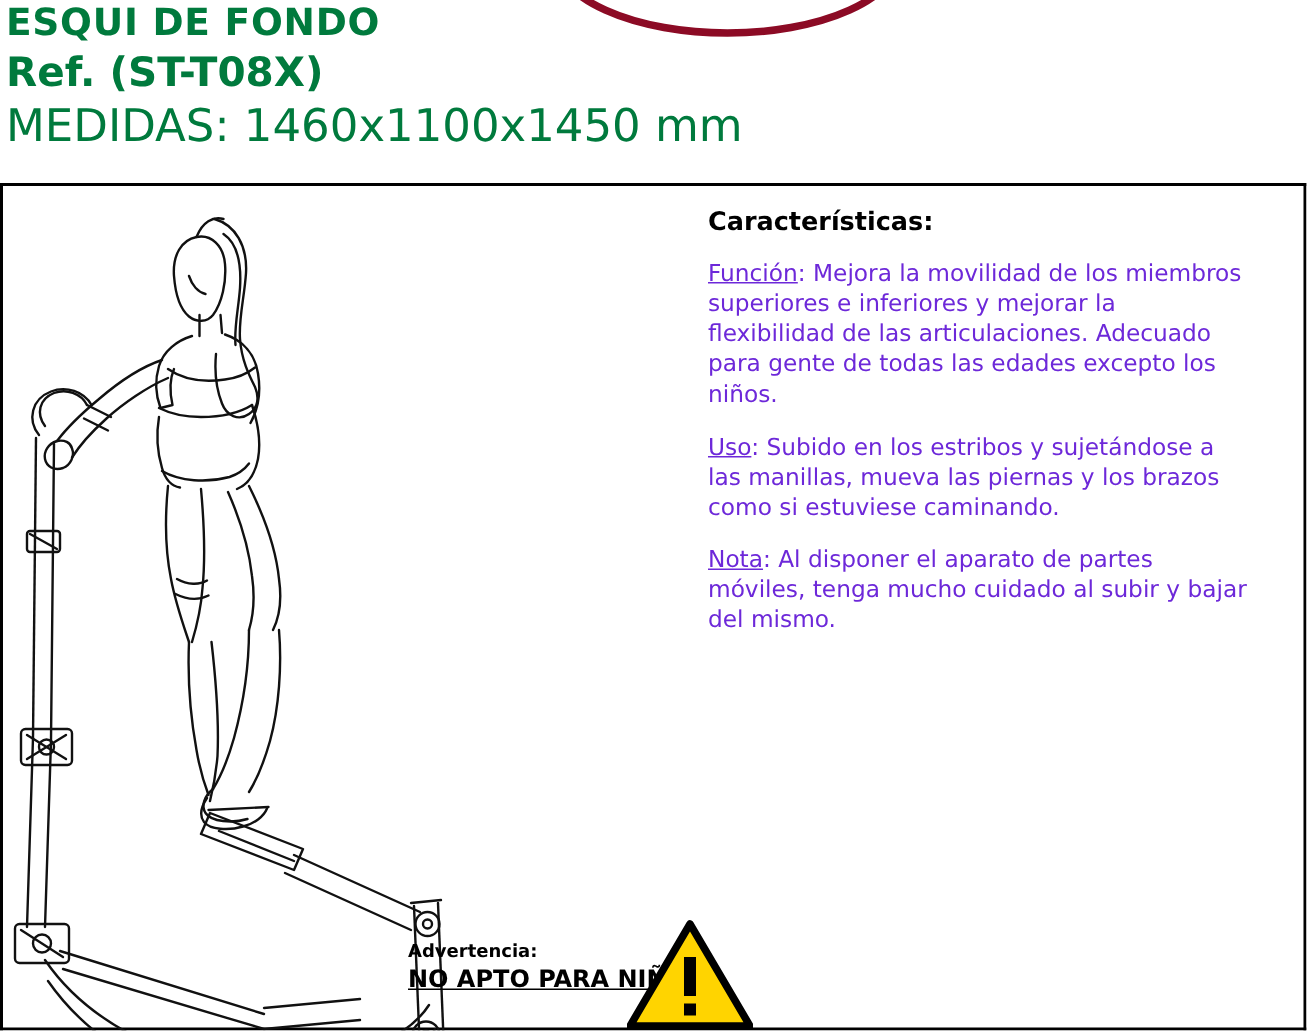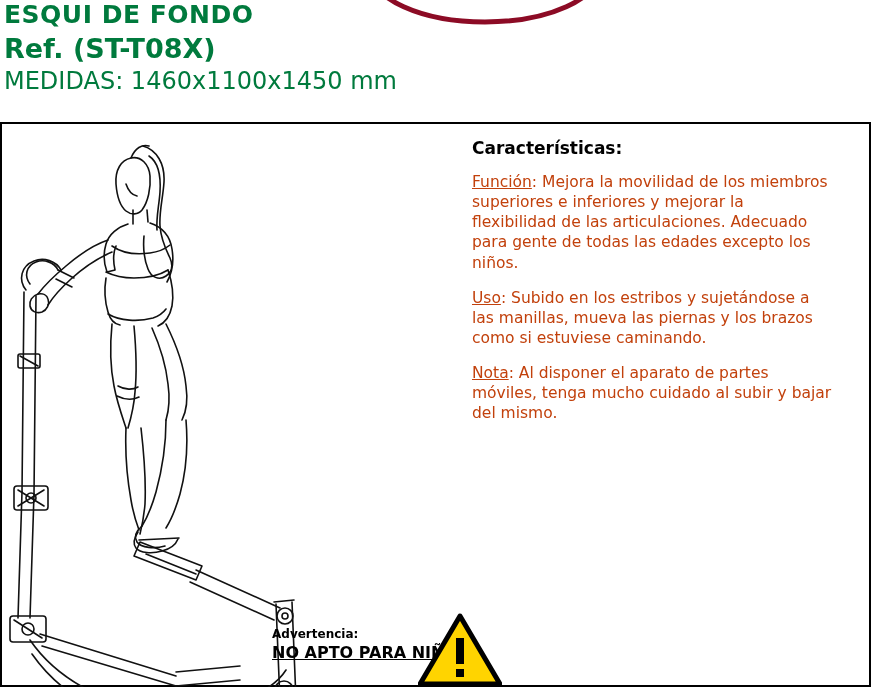--- a/index.html
+++ b/index.html
@@ -35,21 +35,21 @@
     font-size: 25px;
     letter-spacing: 0.5px;
     display: block;
   }
   .title-line2 {
     font-size: 27px;
     display: block;
     margin-top: 2px;
   }
   .title-line3 {
-    font-size: 24px;
+    font-size: 30px;
     display: block;
     font-weight: normal;
     margin-top: 2px;
   }
 
   
   #logo {
     position: absolute;
     right: 182px;
     top: -52px;
@@ -91,21 +91,21 @@
     font-family: "DejaVu Sans", sans-serif;
     font-weight: bold;
     font-size: 17px;
     color: #000;
     margin: 0 0 14px 0;
   }
   .para {
     font-family: "DejaVu Sans", sans-serif;
     font-size: 15.5px;
     line-height: 1.30;
-    color: #c2410c;
+    color: #6d28d9;
     margin: 0 0 15px 0;
   }
   .para .lead {
     text-decoration: underline;
   }
 
   
   #warning {
     position: absolute;
     left: 272px;

